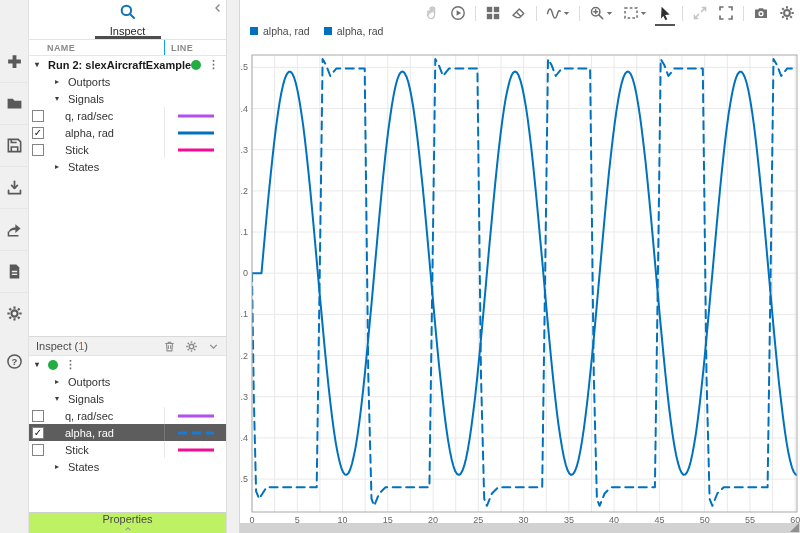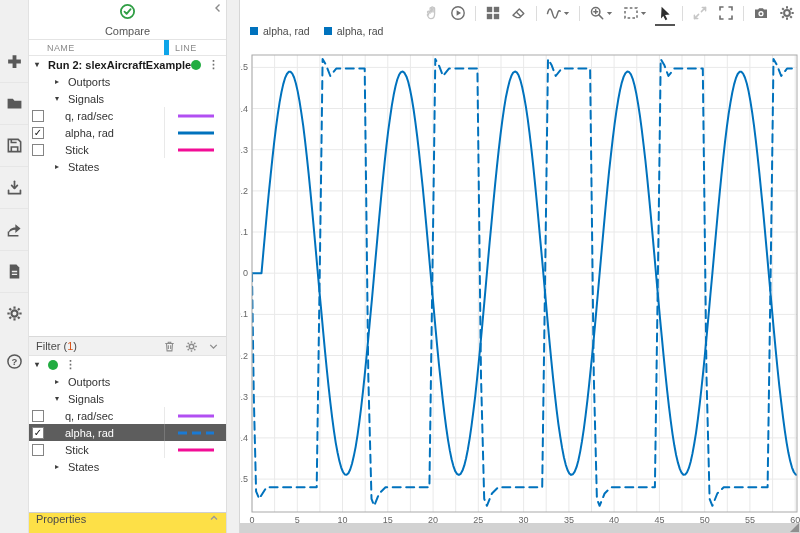--- a/index.html
+++ b/index.html
@@ -19,23 +19,23 @@
   .sidebar { position:absolute; left:29px; top:0; width:197px; height:533px; background:#fff; font-size:11px; color:#333; }
   .tabs { position:relative; height:40px; display:flex; border-bottom:1px solid #e4e4e4; }
   .tab { flex:1; display:flex; flex-direction:column; align-items:center; justify-content:center; gap:3px; cursor:pointer; position:relative; color:#555; }
   .tab .tab-label { font-size:11px; }
   .tab.active { color:#262626; }
   .tab.active::after { content:""; position:absolute; bottom:0; left:50%; transform:translateX(-50%); width:66px; height:3px; background:#4d4d4d; }
   .collapse-btn { position:absolute; top:2px; right:2px; width:12px; height:12px; color:#8a8a8a; cursor:pointer; }
   .filter-wrap { padding:2px 1px; }
   .filter-input { width:100%; height:17px; border:1px solid #b5b5b5; font-family:"Liberation Sans",sans-serif; font-size:10.5px; padding:0 4px; color:#333; }
   .filter-input::placeholder { color:#949494; }
-  .tree-header { display:flex; height:16px; align-items:center; border-bottom:1px solid #e6e6e6; color:#8a8a8a; font-size:9px; letter-spacing:.4px; }
+  .tree-header { display:flex; height:16px; align-items:center; border-bottom:1px solid #e6e6e6; color:#8a8a8a; font-size:9px; letter-spacing:.4px;font-weight:bold; }
   .tree-header .hd-name { flex:1; padding-left:18px; }
-  .tree-header .hd-line { width:62px; border-left:5px solid #0ea5e9; padding-left:6px; align-self:stretch; display:flex; align-items:center; }
+  .tree-header .hd-line { width:62px; border-left:1px solid #0ea5e9; padding-left:6px; align-self:stretch; display:flex; align-items:center; }
 
   .row { display:flex; align-items:center; height:17px; font-size:11px; color:#333; cursor:pointer; }
   .row .cb-col { width:18px; display:flex; align-items:center; justify-content:center; flex:none; }
   .row .name-col { flex:1; display:flex; align-items:center; white-space:nowrap; overflow:hidden; min-width:0; }
   .row .line-col { width:62px; flex:none; align-self:stretch; display:flex; align-items:center; justify-content:center; }
   .row.sig .line-col, .row.hd .line-col { border-left:1px solid #e9e9e9; }
   .row.runrow { font-weight:bold; color:#1a1a1a; }
   .row.runrow .tw { margin:0 4px 0 6px; }
   .row .tw { font-size:8px; color:#3c3c3c; width:9px; flex:none; }
   .row.grp .name-col { padding-left:26px; }
@@ -47,21 +47,21 @@
   .row.selected .line-col { border-left-color:#777; }
   .cb { width:12px; height:12px; border:1px solid #848484; background:#fff; display:flex; align-items:center; justify-content:center; font-size:10px; color:#111; line-height:1; }
   .spacer1 { height:161px; }
 
   .archive-bar { height:20px; background:#f1f1f1; border-top:1px solid #d9d9d9; border-bottom:1px solid #e4e4e4; display:flex; align-items:center; font-size:11px; color:#4a4a4a; padding:0 6px 0 7px; cursor:pointer; }
   .archive-title { flex:1; }
   .archive-count { color:#d95319; }
   .archive-ic { color:#8c8c8c; margin-left:9px; display:flex; cursor:pointer; }
   .archive-ic svg { width:13px; height:13px; }
 
-  .props-bar { position:absolute; left:0; bottom:0; width:100%; height:21px; background:#fde047; border-top:1px solid #cfcfcf; display:flex; padding:0 7px; font-size:11px; color:#4a4a4a; cursor:pointer; }
+  .props-bar { position:absolute; left:0; bottom:0; width:100%; height:21px; background:#bef264; border-top:1px solid #cfcfcf; display:flex; align-items:center; padding:0 7px; font-size:11px; color:#4a4a4a; cursor:pointer;flex-direction:column; }
   .props-bar .props-label { flex:1; }
   .props-bar svg { width:10px; height:10px; color:#9a9a9a; }
 
   
   .gutter { position:absolute; left:226px; top:0; width:14px; height:533px; background:#f0f0f0; border-left:1px solid #dedede; border-right:1px solid #d6d6d6; cursor:col-resize; }
 
   
   .main { position:absolute; left:240px; top:0; width:560px; height:533px; background:#fff; }
   .plot-toolbar { position:absolute; top:0; left:0; right:0; height:26px; display:flex; align-items:center; justify-content:flex-end; gap:8px; padding-right:4px; }
   .pt-btn { width:18px; height:18px; display:flex; align-items:center; justify-content:center; color:#6f6f6f; cursor:pointer; position:relative; }
@@ -138,30 +138,30 @@
           <svg width="17" height="17" viewBox="0 0 16 16">
             <circle cx="8" cy="8" r="6.2" fill="none" stroke="currentColor" stroke-width="1.4"></circle>
             <text x="8" y="11.2" font-size="9" font-weight="bold" text-anchor="middle" fill="currentColor" font-family="Liberation Sans,sans-serif">?</text>
           </svg>
         </div>
       </div>
   </div>
 
   <div class="sidebar">
     <div class="tabs">
-      <div class="tab">
+      <div class="tab active">
         <span>
           <svg width="17" height="17" viewBox="0 0 17 17">
-              <g fill="none" stroke="#2f9e44" stroke-width="1.8" stroke-linecap="round" stroke-linejoin="round">
-                <circle cx="8.5" cy="8.5" r="6.6"></circle>
-                <path d="M5.5 8.7l2.1 2.1 4-4.6"></path>
+              <g fill="none" stroke="#1273b8" stroke-width="2" stroke-linecap="round">
+                <circle cx="7.4" cy="7.4" r="4.7"></circle>
+                <path d="M11 11l4 4"></path>
               </g>
             </svg>
         </span>
-        <span class="tab-label">Compare</span>
+        <span class="tab-label">Inspect</span>
       </div>
       <div class="collapse-btn">
         <svg viewBox="0 0 12 12">
             <path d="M7.5 2.5L4 6l3.5 3.5" fill="none" stroke="currentColor" stroke-width="1.4"></path>
           </svg>
       </div>
     </div>
 
 
     <div class="tree-header">
@@ -234,21 +234,21 @@
             <span class="tw">▸</span>
             <span>States</span>
           </span>
           <span class="line-col"></span>
         </div>
       </div>
 
     <div class="spacer1"></div>
 
     <div class="archive-bar">
-      <div class="archive-title"><span>Filter (</span><span class="archive-count">1</span><span>)</span></div>
+      <div class="archive-title"><span>Inspect (</span><span class="archive-count">1</span><span>)</span></div>
       <span class="archive-ic">
         <svg viewBox="0 0 16 16" fill="none" stroke="currentColor" stroke-width="1.3">
             <path d="M2.8 4.2h10.4M6.4 4.2V2.8h3.2v1.4M4.3 4.2l.7 9.2h6l.7-9.2M6.6 6.5v4.6M9.4 6.5v4.6"></path>
           </svg>
       </span>
       <span class="archive-ic">
         <svg viewBox="0 0 16 16" fill="none" stroke="currentColor">
             <circle cx="8" cy="8" r="2.8" stroke-width="1.8"></circle>
             <path stroke-width="1.8" d="M8 1.4v2.1M8 12.5v2.1M1.4 8h2.1M12.5 8h2.1M3.3 3.3l1.5 1.5M11.2 11.2l1.5 1.5M12.7 3.3l-1.5 1.5M4.8 11.2l-1.5 1.5"></path>
           </svg>

